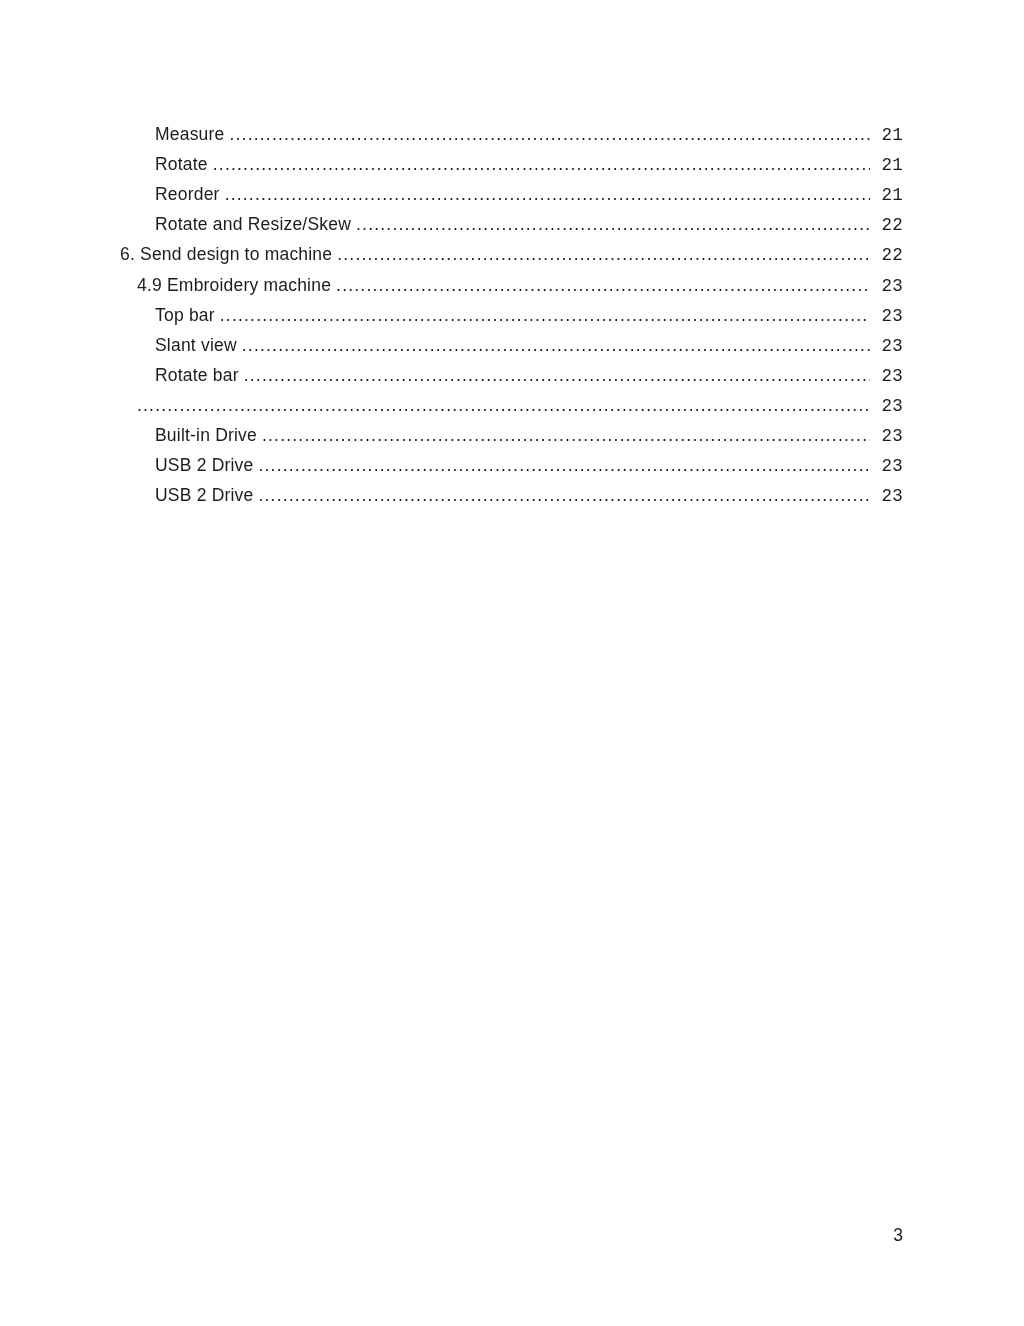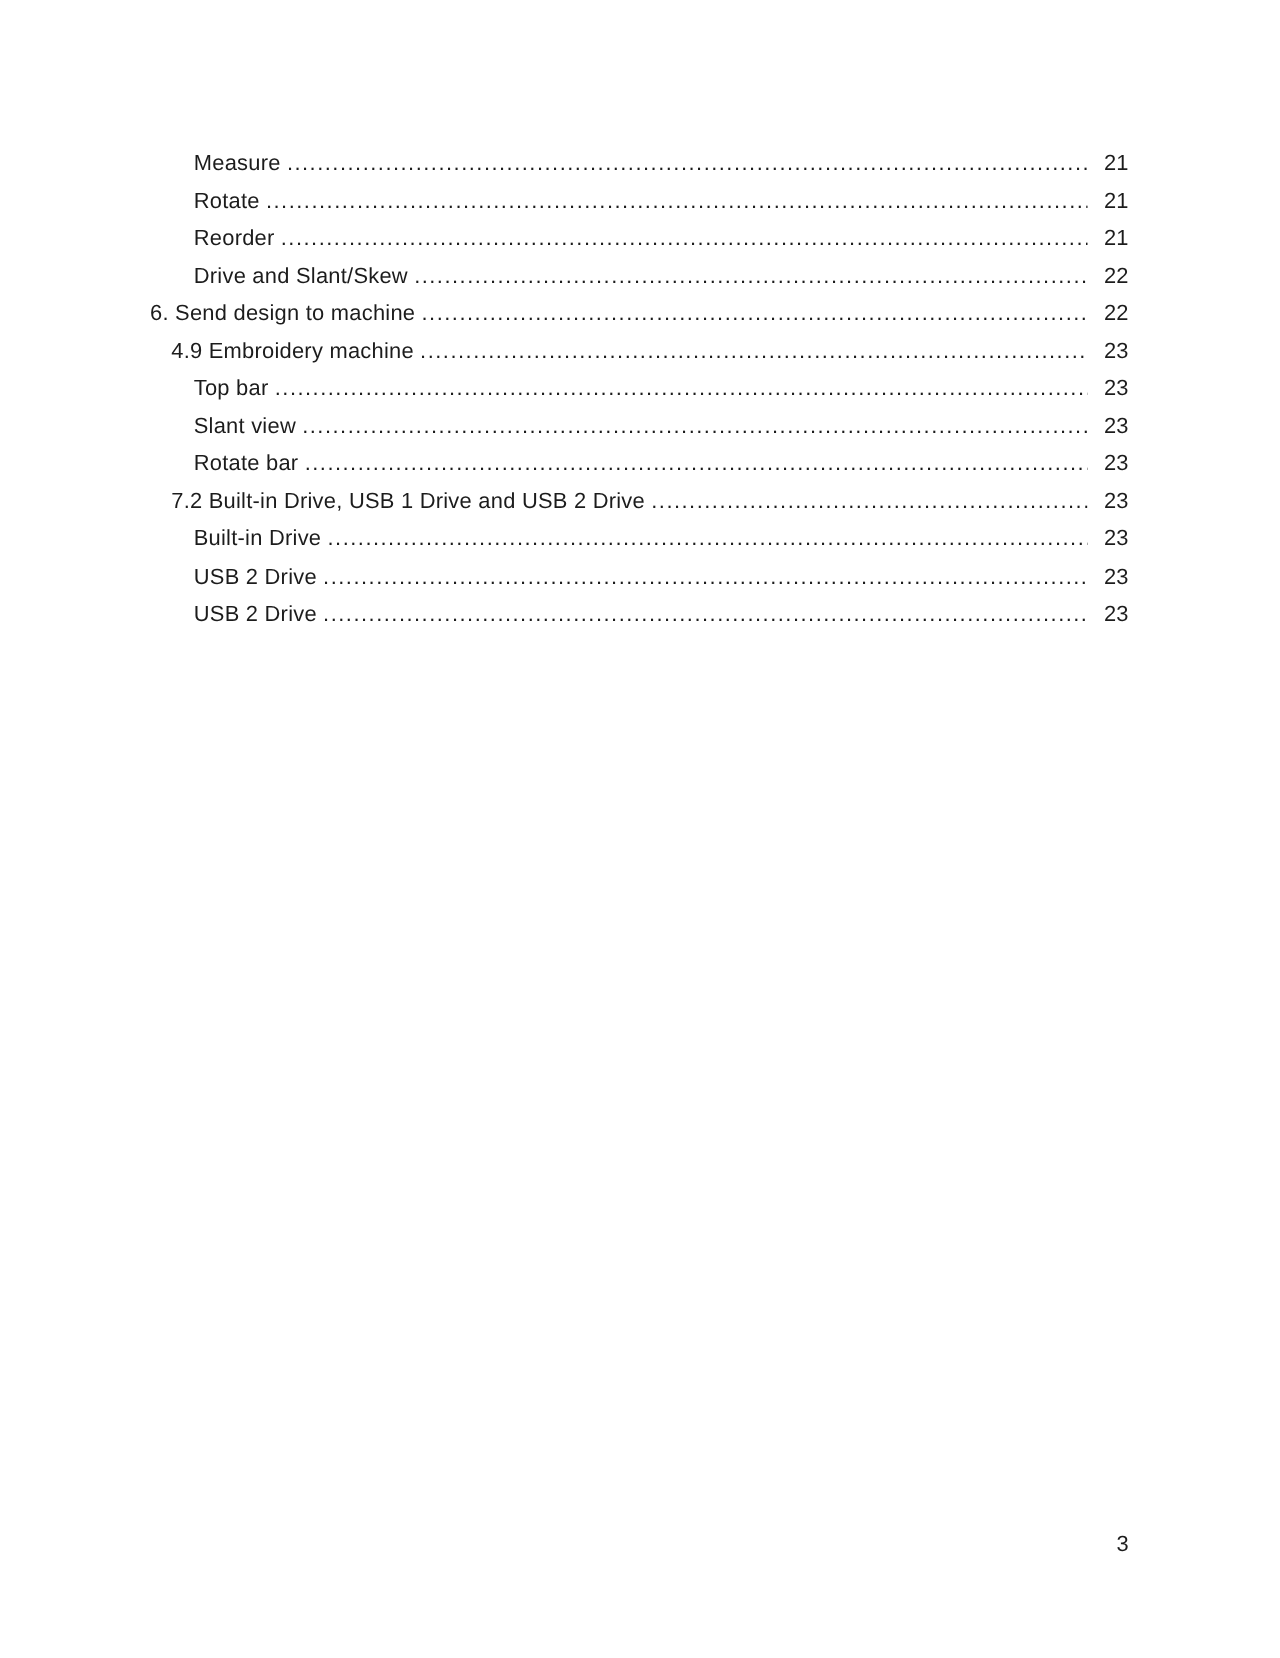--- a/index.html
+++ b/index.html
@@ -19,21 +19,21 @@
   .toc {
     position: absolute;
     left: 120px;
     top: 115px;
     width: 783px;
     font-size: 17.5px;
     letter-spacing: 0.2px;
   }
   .toc-row {
     display: flex;
-    align-items: center;
+    align-items: flex-end;
     height: 30.1px;
   }
   .toc-row.lvl1 { padding-left: 17px; }
   .toc-row.lvl2 { padding-left: 35px; }
   .toc-label {
     white-space: nowrap;
     padding-right: 5px;
     flex: 0 0 auto;
   }
   .toc-leader {
@@ -45,20 +45,21 @@
   .toc-leader::after {
     content: "..................................................................................................................................................................................................................";
     letter-spacing: 1.2px;
   }
   .toc-page {
     flex: 0 0 auto;
     min-width: 26px;
     padding-left: 7px;
     text-align: right;
     white-space: nowrap;
+    font-family: Liberation Mono, monospace;
   }
   .footer-page-num {
     position: absolute;
     left: 873px;
     top: 1225px;
     width: 30px;
     text-align: right;
     font-size: 17.5px;
   }
 </style>
@@ -81,21 +82,21 @@
       <span class="toc-page">21</span>
     </div>
 
     <div class="toc-row lvl2">
       <span class="toc-label">Reorder</span>
       <span class="toc-leader"></span>
       <span class="toc-page">21</span>
     </div>
 
     <div class="toc-row lvl2">
-      <span class="toc-label">Drive and Slant/Skew</span>
+      <span class="toc-label">Rotate and Resize/Skew</span>
       <span class="toc-leader"></span>
       <span class="toc-page">22</span>
     </div>
 
     <div class="toc-row lvl0">
       <span class="toc-label">6. Send design to machine</span>
       <span class="toc-leader"></span>
       <span class="toc-page">22</span>
     </div>
 
@@ -117,21 +118,20 @@
       <span class="toc-page">23</span>
     </div>
 
     <div class="toc-row lvl2">
       <span class="toc-label">Rotate bar</span>
       <span class="toc-leader"></span>
       <span class="toc-page">23</span>
     </div>
 
     <div class="toc-row lvl1">
-      <span class="toc-label">7.2 Built-in Drive, USB 1 Drive and USB 2 Drive</span>
       <span class="toc-leader"></span>
       <span class="toc-page">23</span>
     </div>
 
     <div class="toc-row lvl2">
       <span class="toc-label">Built-in Drive</span>
       <span class="toc-leader"></span>
       <span class="toc-page">23</span>
     </div>
 

